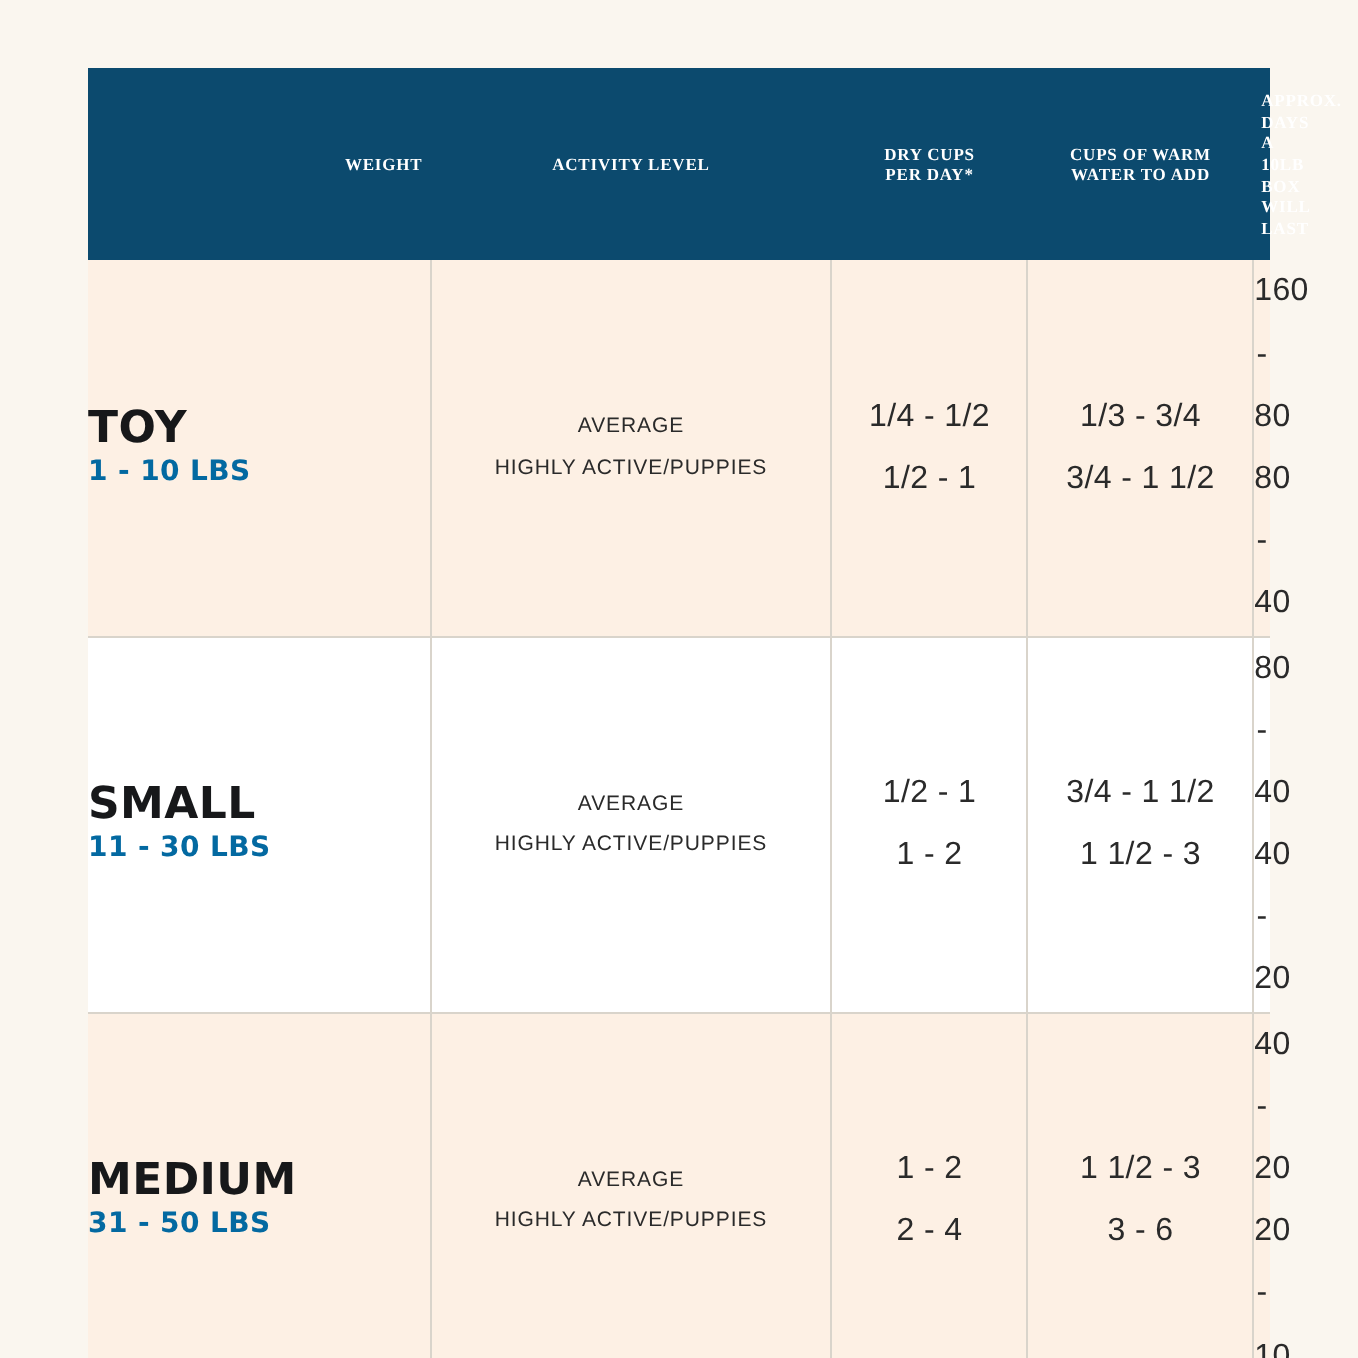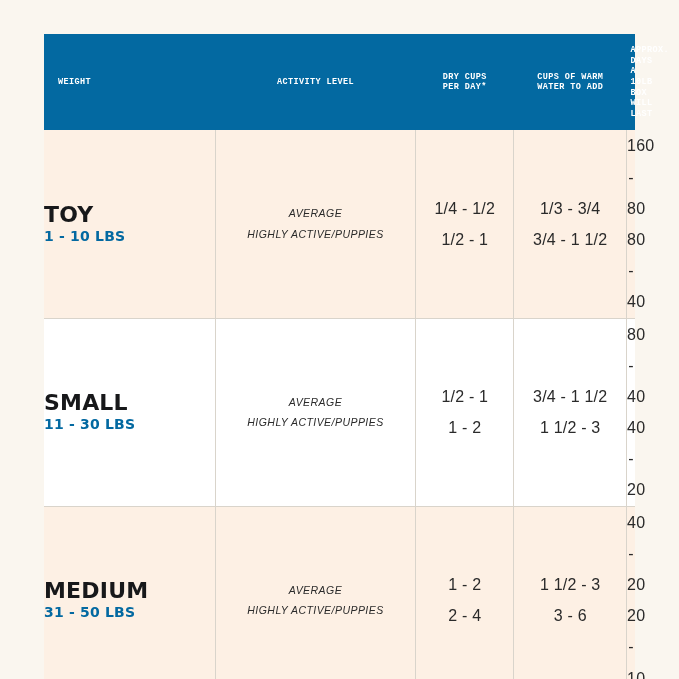--- a/index.html
+++ b/index.html
@@ -76,34 +76,34 @@
     padding: 0 1px;
   }
 
   
   table.feed-table {
     width: 100%;
     border-collapse: collapse;
     table-layout: fixed;
   }
   table.feed-table thead th {
-    background: #0369a1;
+    background: #0c4a6e;
     color: #ffffff;
-    font-family: Liberation Mono, monospace;
+    font-family: Liberation Serif, serif;
     font-weight: bold;
     font-size: 8.5px;
     letter-spacing: 0.4px;
     padding: 11px 4px 11px 4px;
     vertical-align: middle;
     line-height: 1.25;
     text-transform: uppercase;
   }
   th.col-weight {
     width: 146px;
-    text-align: left;
+    text-align: right;
     padding-left: 14px !important;
   }
   th.col-activity { width: 184px; text-align: center; }
   th.col-cups { width: 86px; text-align: center; }
   th.col-water { width: 100px; text-align: center; }
   th.col-days { width: 0; text-align: center; }
 
   table.feed-table tbody tr.band-a td { background: #fdf0e4; }
   table.feed-table tbody tr.band-b td { background: #ffffff; }
 
@@ -113,21 +113,20 @@
     vertical-align: middle;
     height: 70px;
   }
   td.cell-weight {
     padding-left: 14px;
     border-right: 1px solid #d9d4cb;
   }
   td.cell-activity {
     text-align: center;
     border-right: 1px solid #d9d4cb;
-    font-style: italic;
   }
   td.cell-num {
     text-align: center;
     border-right: 1px solid #d9d4cb;
   }
   td.cell-num.last { border-right: none; }
 
   .size-name {
     font-family: "DejaVu Sans", sans-serif;
     font-weight: bold;

